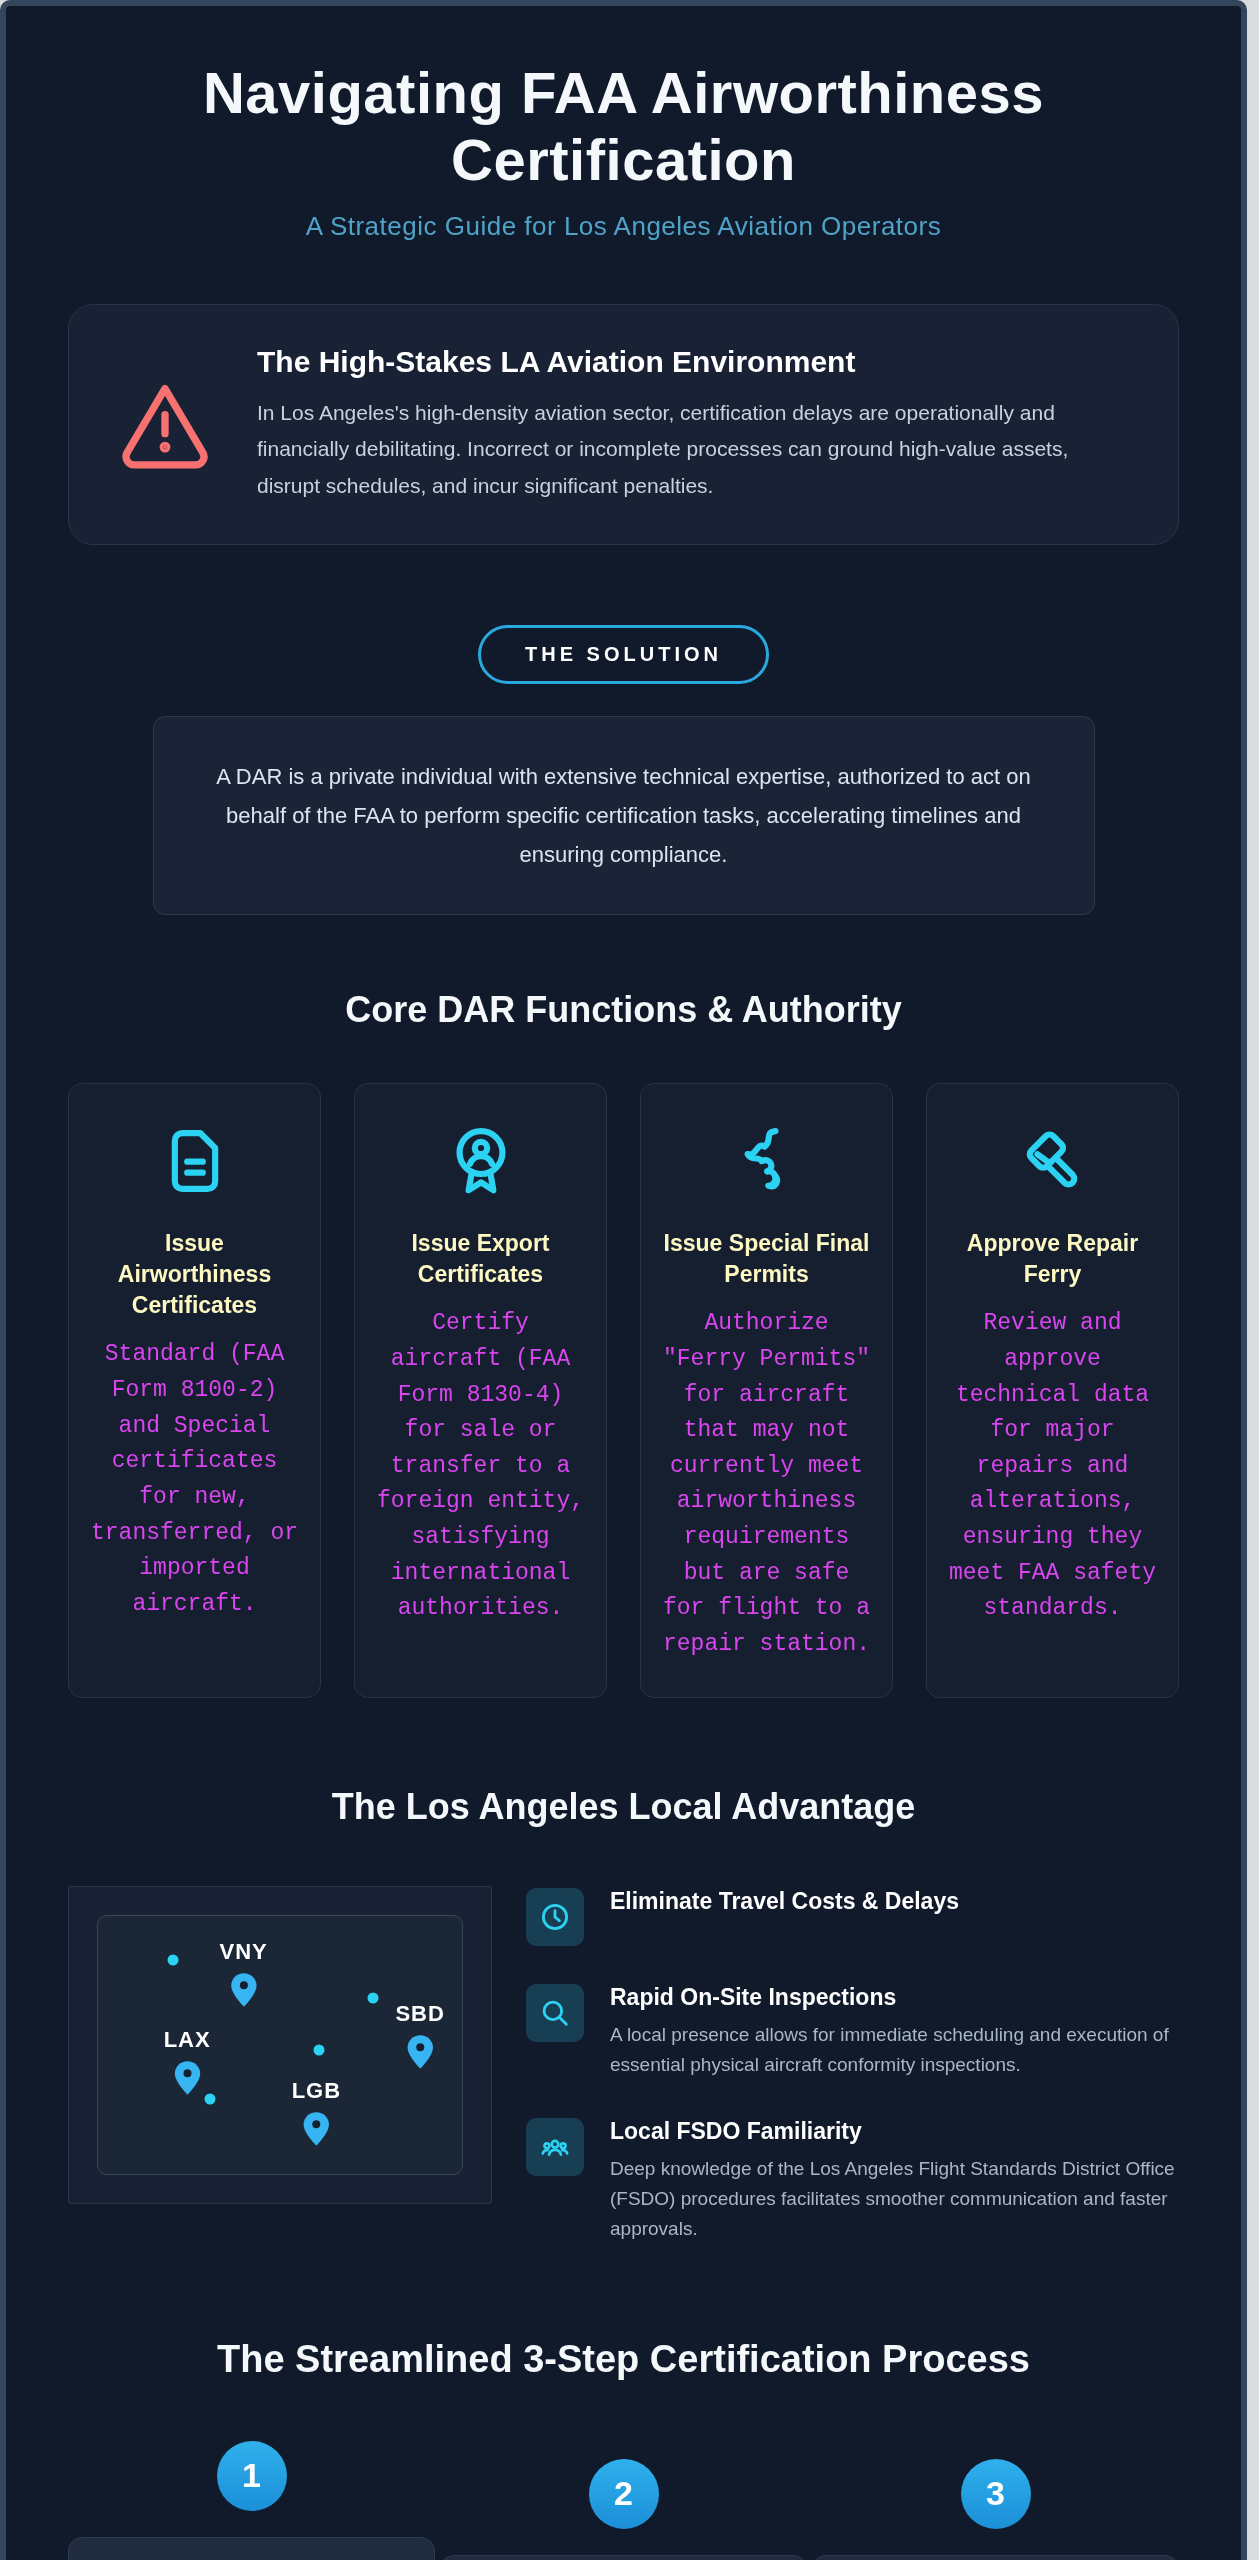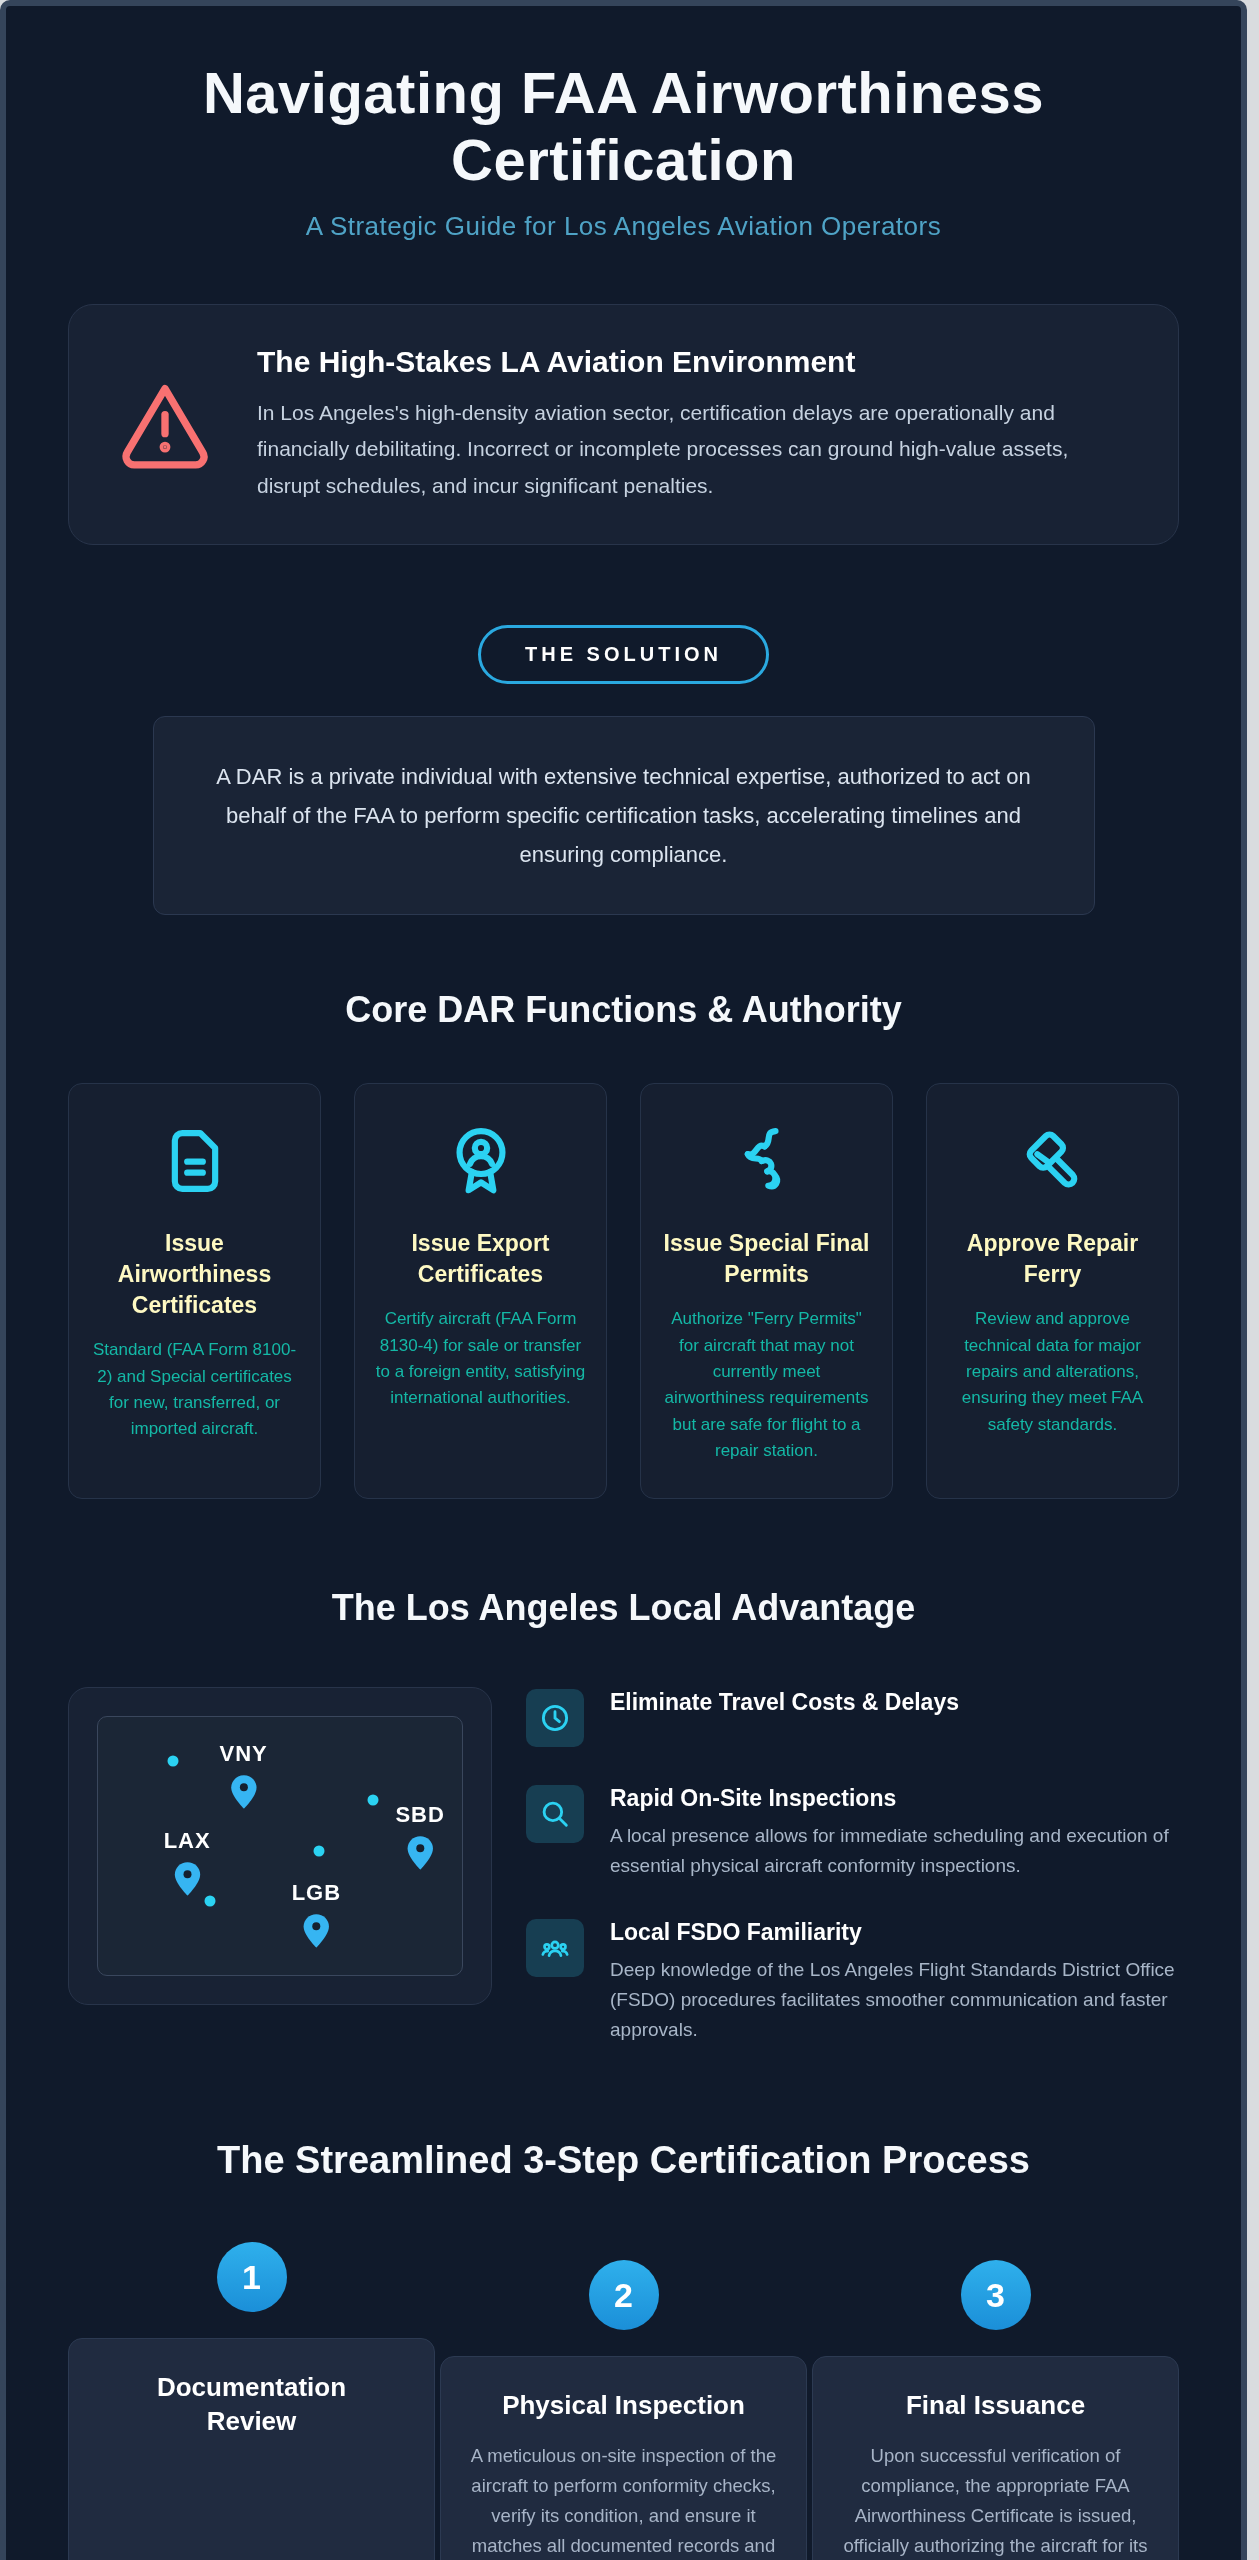--- a/index.html
+++ b/index.html
@@ -51,26 +51,26 @@
   
   .h2{color:#f5f8fb;font-size:36px;font-weight:bold;text-align:center;margin:0;}
   .sec-core{margin-top:74px;}
   .cards4{margin-top:52px;display:grid;grid-template-columns:repeat(4,1fr);gap:33px;}
   .fcard{
     background:#161f30;border:1px solid #263349;border-radius:14px;
     padding:34px 20px;text-align:center;min-height:272px;
   }
   .fcard .icn{height:86px;display:flex;align-items:center;justify-content:center;}
   .fcard h4{margin:24px 0 0 0;color:#fef9c3;font-size:23px;font-weight:bold;line-height:1.35;}
-  .fcard p{margin:16px 0 0 0;color:#14b8a6;font-size:17px;line-height:1.55;}
+  .fcard p{margin:16px 0 0 0;color:#d946ef;font-size:23px;line-height:1.55;font-family:Liberation Mono, monospace;}
   
   .sec-la{margin-top:88px;}
   .adv-row{margin-top:58px;display:grid;grid-template-columns:424px 1fr;gap:34px;align-items:start;}
   .map-card{
-    background:#182234;border:1px solid #28344a;border-radius:20px;padding:28px;
+    background:#182234;border:1px solid #28344a;border-radius:2px;padding:28px;
   }
   .map-area{
     position:relative;height:258px;background:#1b2636;border:1px solid #3a475d;border-radius:10px;
   }
   .map-dot{
     position:absolute;width:11px;height:11px;border-radius:50%;background:#2bd2f2;
     transform:translate(-50%,-50%);
   }
   .marker{position:absolute;transform:translate(-50%,0);text-align:center;}
   .marker .code{display:block;color:#ffffff;font-weight:bold;font-size:22px;letter-spacing:1px;margin-bottom:6px;}

